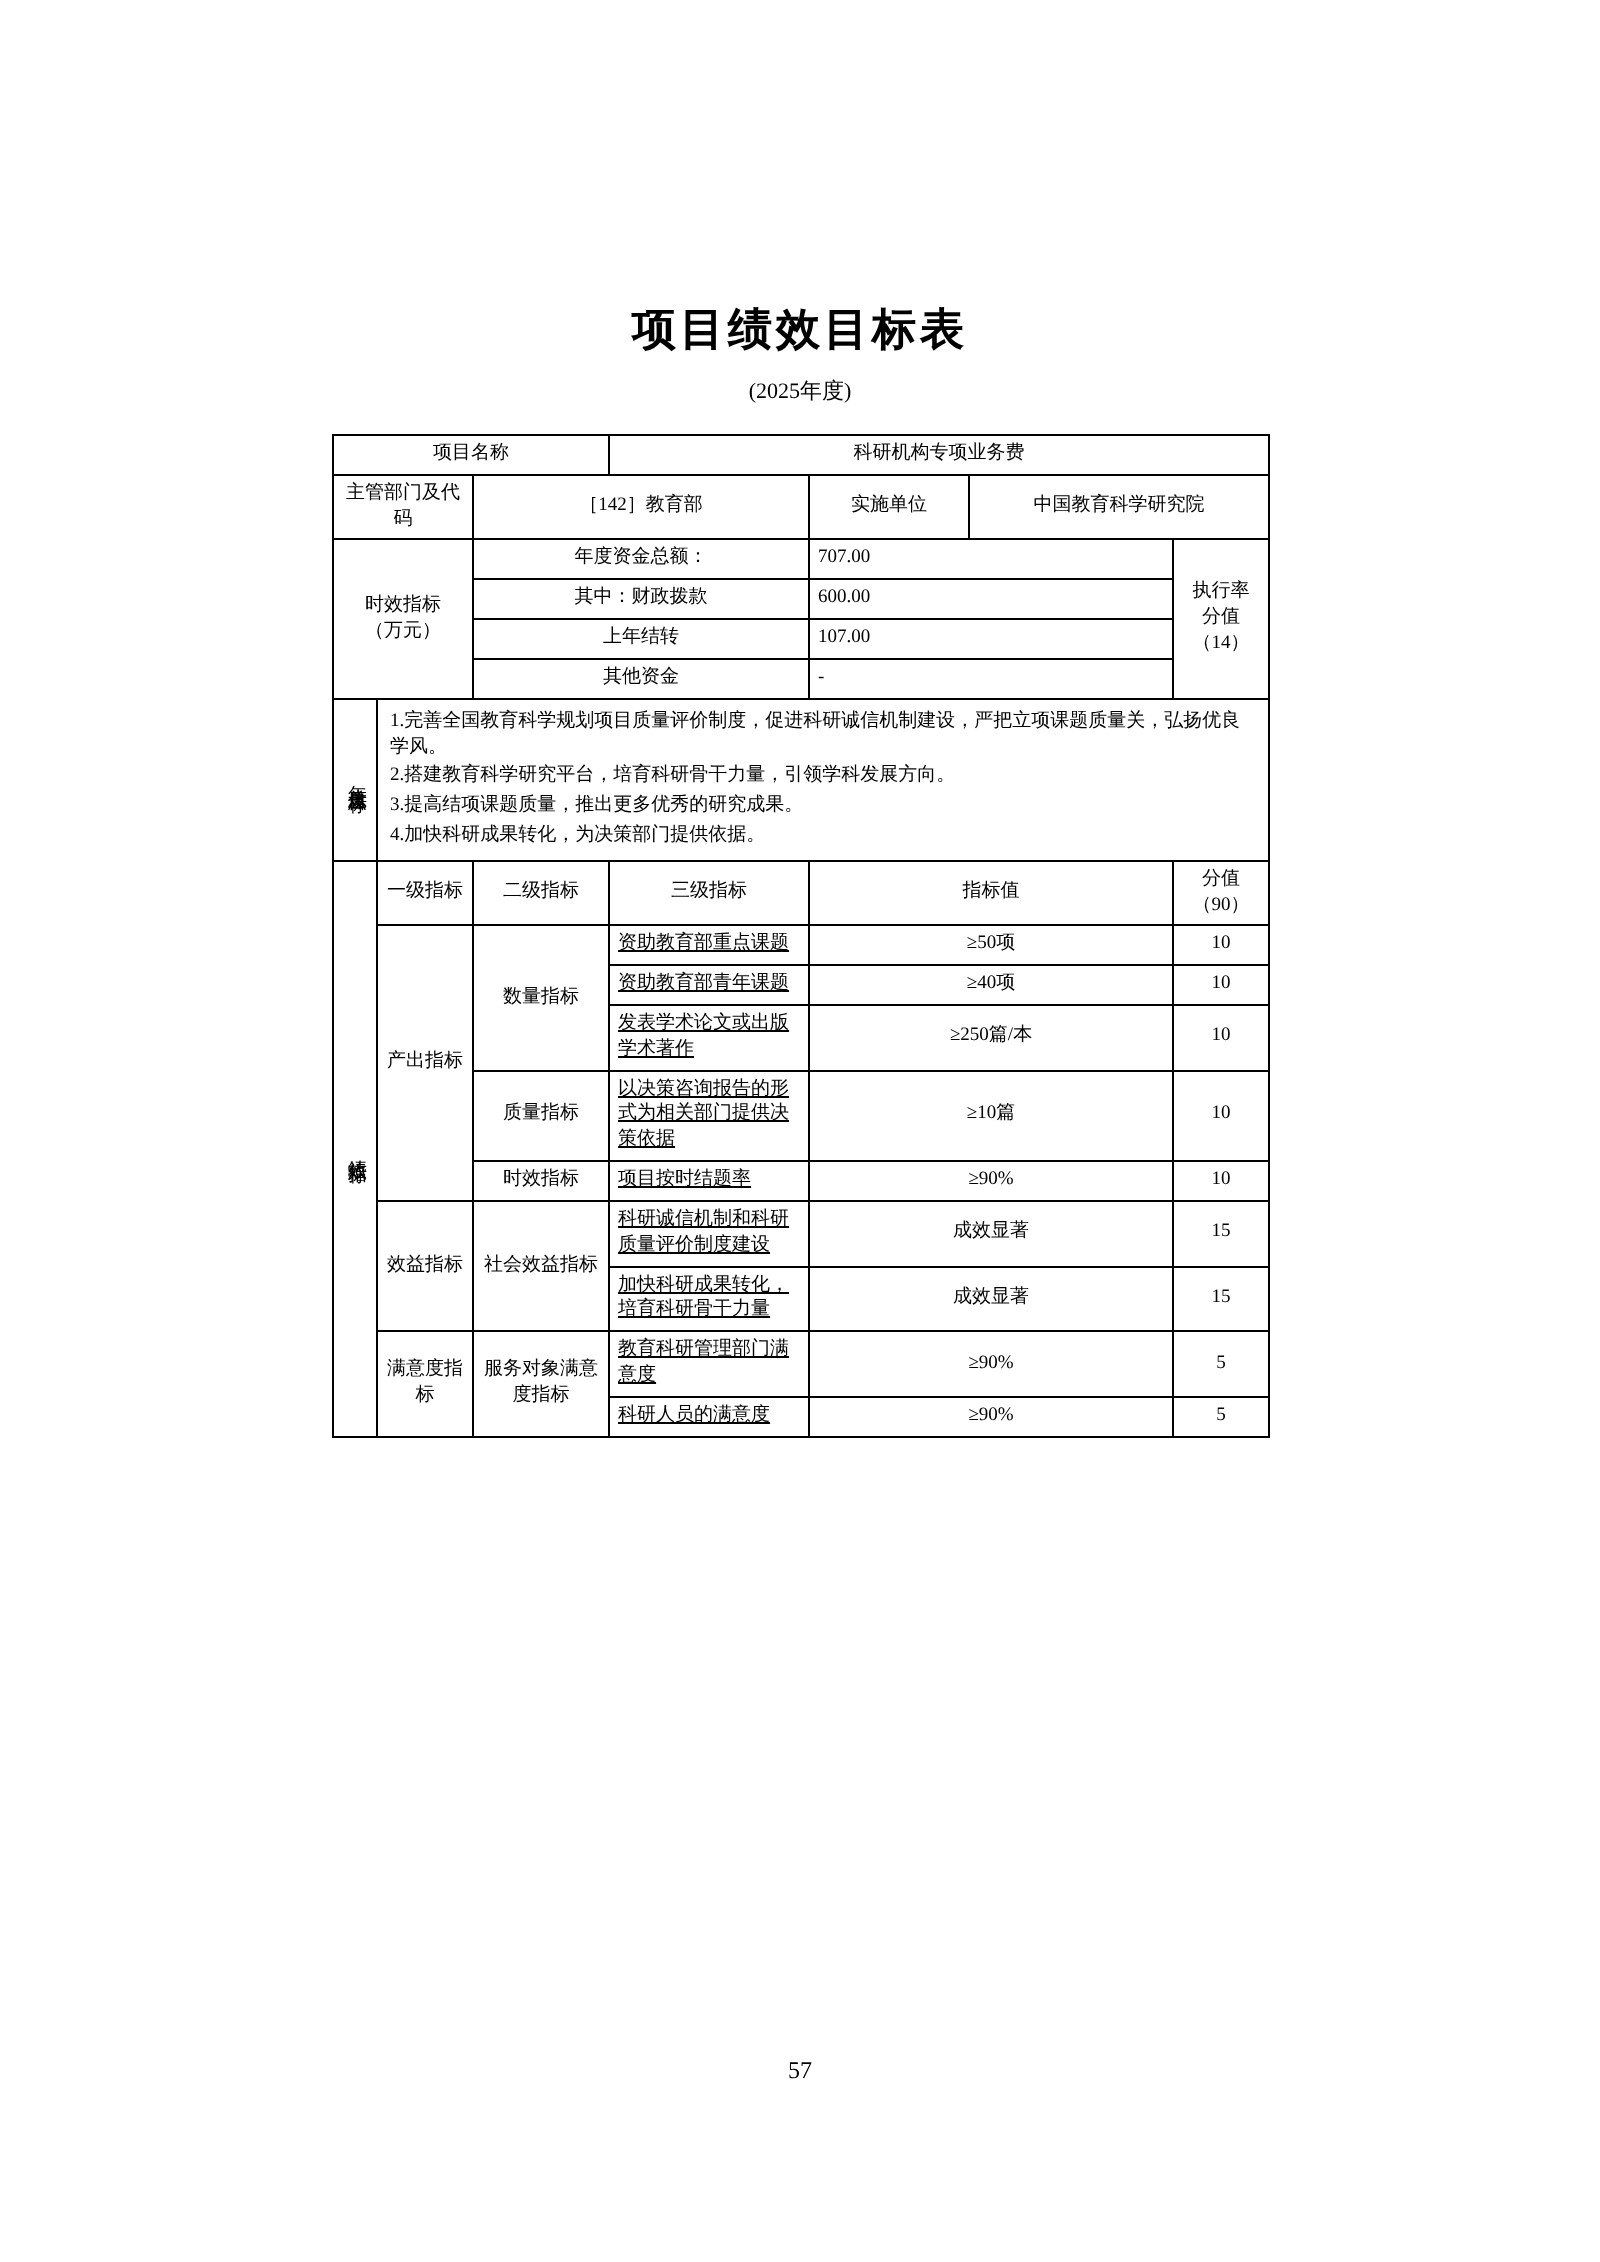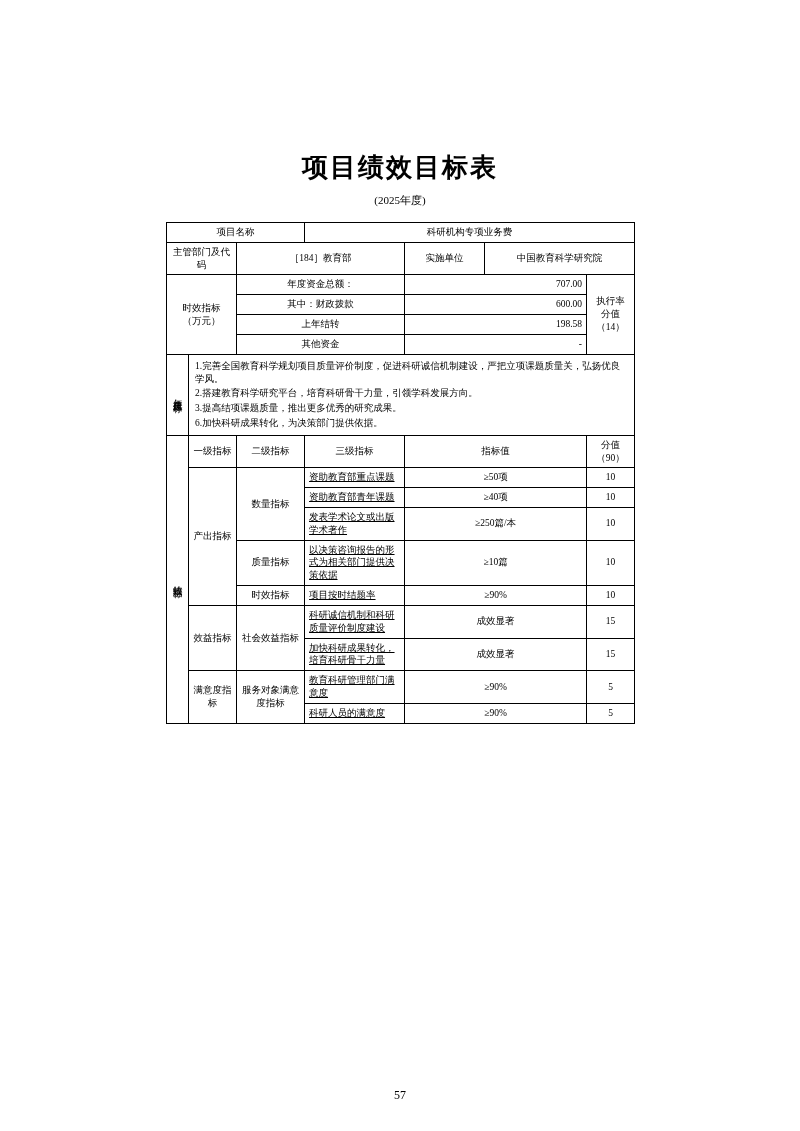--- a/index.html
+++ b/index.html
@@ -16,21 +16,21 @@
   }
   .page {
     width: 800px;
     height: 1131px;
     box-sizing: border-box;
     padding: 0;
     position: relative;
   }
   .doc-title {
     text-align: center;
-    font-size: 26px;
+    font-size: 22px;
     font-weight: bold;
     letter-spacing: 2px;
     margin: 0;
     padding-top: 150px;
     font-family: "Liberation Serif", "DejaVu Serif", serif;
   }
   .doc-subtitle {
     text-align: center;
     font-size: 11px;
     margin: 8px 0 0 0;
@@ -46,40 +46,40 @@
     font-size: 9.5px;
   }
   table.main td {
     border: 0.8px solid #000;
     padding: 3px 4px;
     vertical-align: middle;
     line-height: 1.35;
   }
   .c { text-align: center; }
   .l { text-align: left; text-decoration: underline; }
-  .r { text-align: right; }
+  .r { text-align: left; }
   .vert {
     writing-mode: vertical-rl;
     text-orientation: upright;
     letter-spacing: 1px;
     line-height: 1.1;
     margin: 0 auto;
     display: inline-block;
     white-space: nowrap;
   }
   .goals-cell {
     font-size: 9.5px;
     line-height: 1.5;
     padding: 5px 6px;
     text-align: left;
   }
   .goals-cell div { margin: 2px; }
   .pagenum {
     position: absolute;
-    top: 1088px;
+    top: 1028px;
     left: 0;
     width: 800px;
     text-align: center;
     font-size: 12px;
   }
 </style>
 </head>
 <body>
 
 <div class="page">
@@ -100,21 +100,21 @@
       </colgroup>
       <tbody>
 
         <tr>
           <td class="c" colspan="3">项目名称</td>
           <td class="c" colspan="4">科研机构专项业务费</td>
         </tr>
 
         <tr>
           <td class="c" colspan="2">主管部门及代码</td>
-          <td class="c" colspan="2">［184］教育部</td>
+          <td class="c" colspan="2">［142］教育部</td>
           <td class="c">实施单位</td>
           <td class="c" colspan="2">中国教育科学研究院</td>
         </tr>
 
         <tr>
           <td class="c" colspan="2" rowspan="4">
             <div>时效指标</div>
             <div>（万元）</div>
           </td>
           <td class="c" colspan="2">年度资金总额：</td>
@@ -124,36 +124,36 @@
             <div>分值</div>
             <div>（14）</div>
           </td>
         </tr>
         <tr>
           <td class="c" colspan="2">其中：财政拨款</td>
           <td class="r" colspan="2">600.00</td>
         </tr>
         <tr>
           <td class="c" colspan="2">上年结转</td>
-          <td class="r" colspan="2">198.58</td>
+          <td class="r" colspan="2">107.00</td>
         </tr>
         <tr>
           <td class="c" colspan="2">其他资金</td>
           <td class="r" colspan="2">-</td>
         </tr>
 
         <tr>
           <td class="c" style="padding:2px">
             <span class="vert">年度总体目标</span>
           </td>
           <td class="goals-cell" colspan="6">
             <div>1.完善全国教育科学规划项目质量评价制度，促进科研诚信机制建设，严把立项课题质量关，弘扬优良学风。</div>
             <div>2.搭建教育科学研究平台，培育科研骨干力量，引领学科发展方向。</div>
             <div>3.提高结项课题质量，推出更多优秀的研究成果。</div>
-            <div>6.加快科研成果转化，为决策部门提供依据。</div>
+            <div>4.加快科研成果转化，为决策部门提供依据。</div>
           </td>
         </tr>
 
         <tr>
           <td class="c" style="padding:2px" rowspan="10">
             <span class="vert">绩效指标</span>
           </td>
           <td class="c">一级指标</td>
           <td class="c">二级指标</td>
           <td class="c">三级指标</td>

